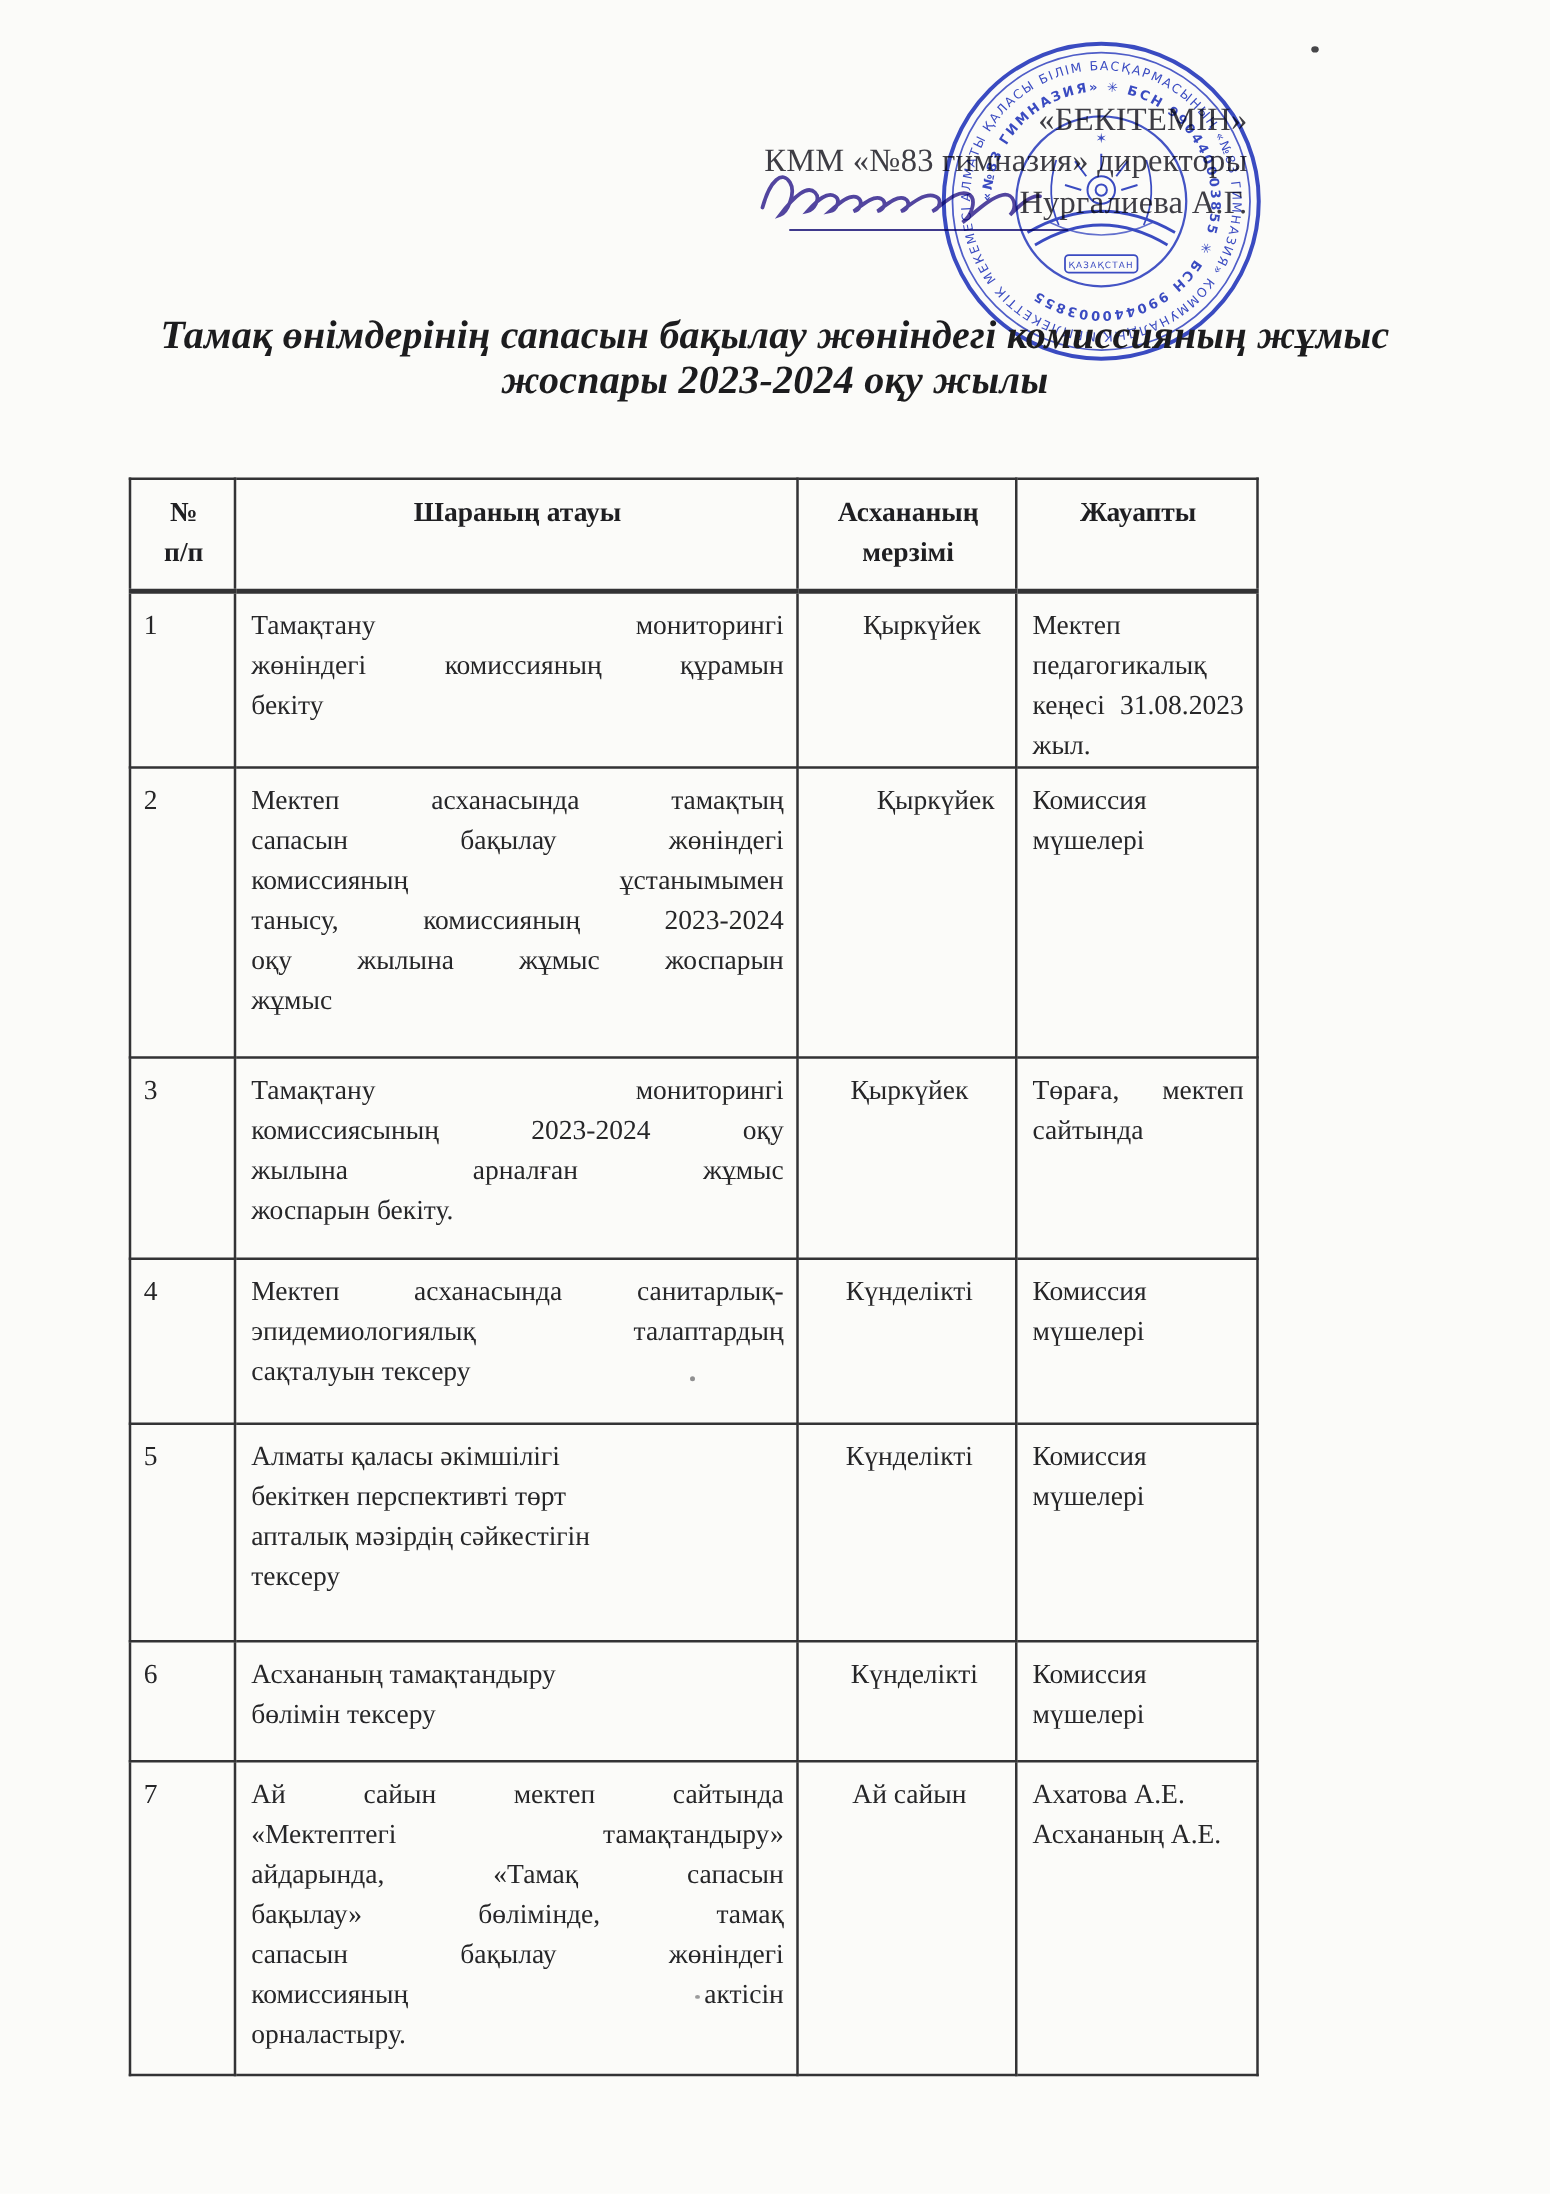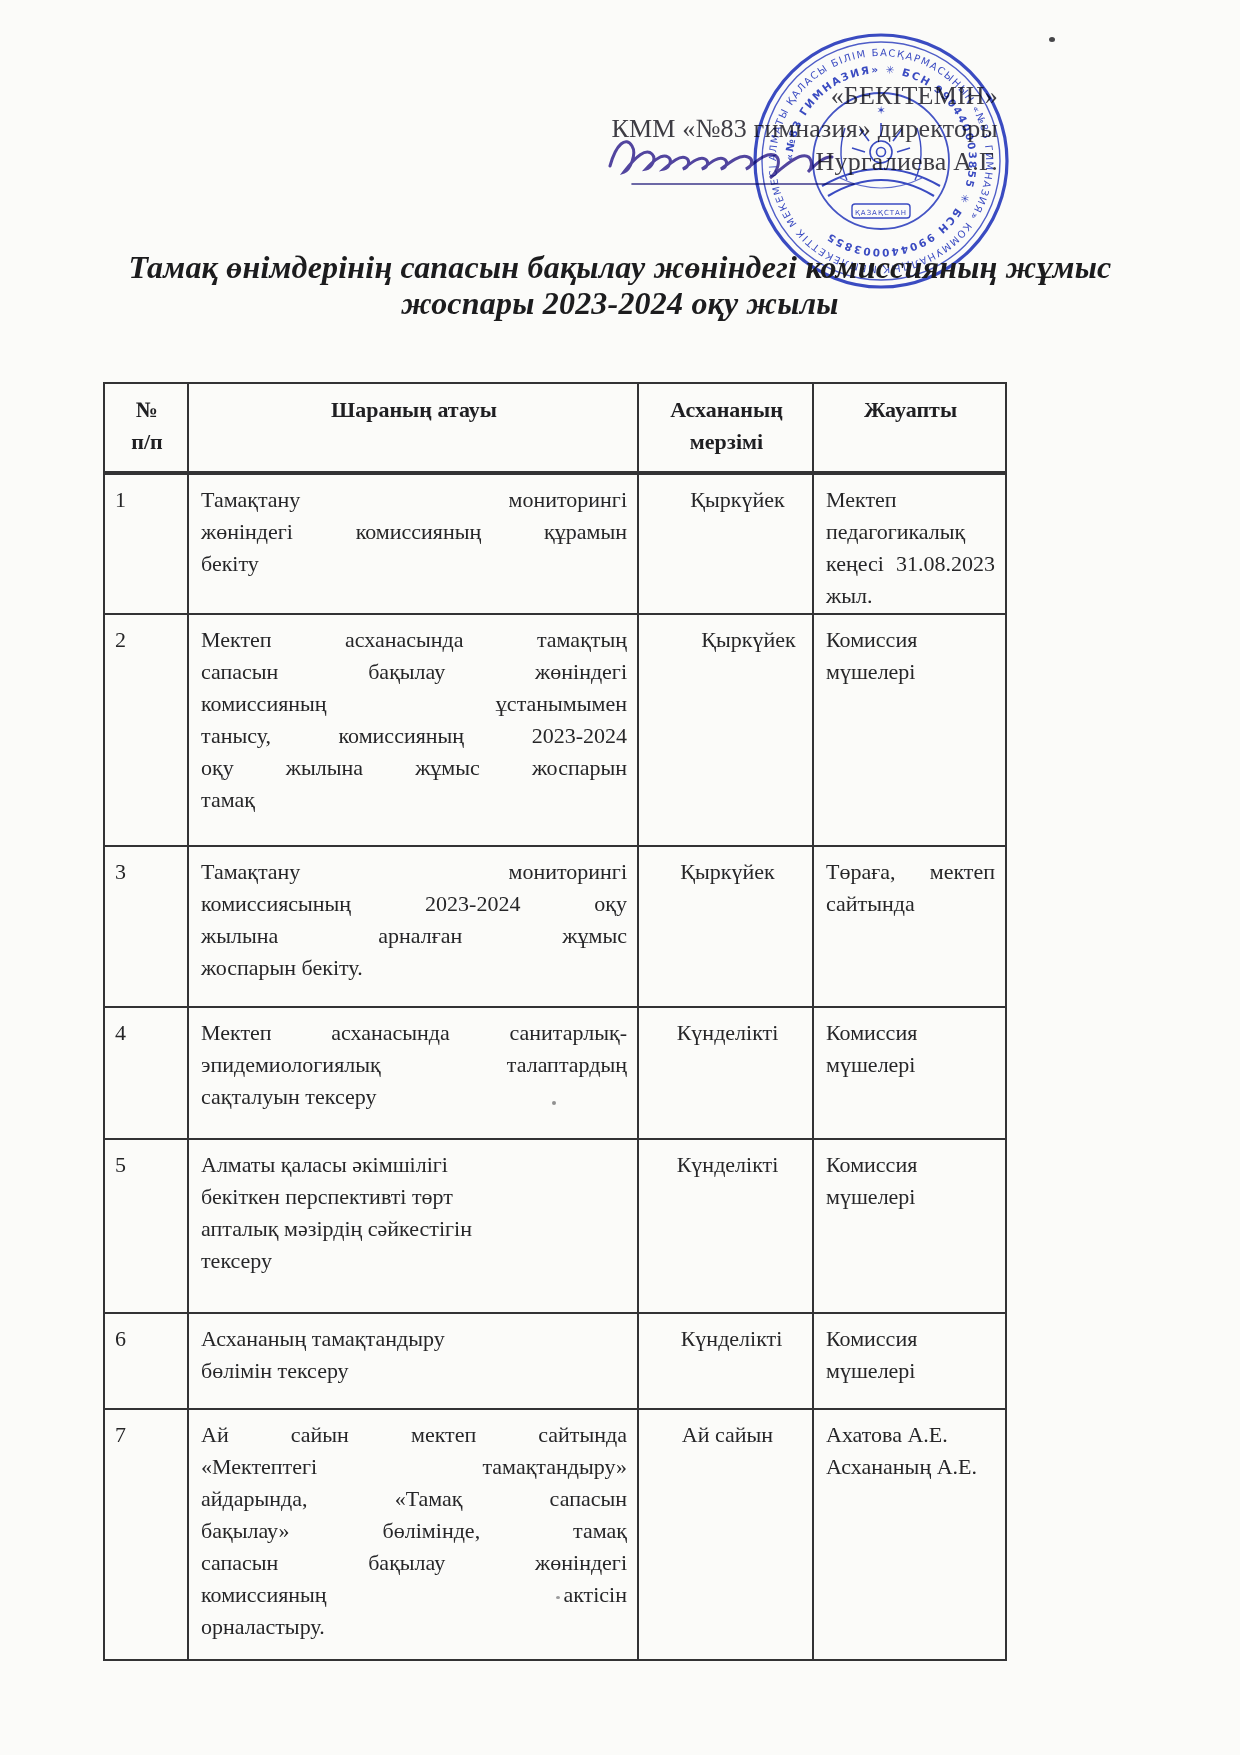--- a/index.html
+++ b/index.html
@@ -193,21 +193,21 @@
       </tr>
 
       <tr class="h-r2">
         <td class="rownum">2</td>
         <td>
             <div class="jl">Мектеп асханасында тамақтың</div>
             <div class="jl">сапасын бақылау жөніндегі</div>
             <div class="jl">комиссияның ұстанымымен</div>
             <div class="jl">танысу, комиссияның 2023-2024</div>
             <div class="jl">оқу жылына жұмыс жоспарын</div>
-            <div class="jl jl-last">тамақ</div>
+            <div class="jl jl-last">жұмыс</div>
           </td>
         <td class="term ti-2">Қыркүйек</td>
         <td class="ta-left">
             <div class="jl">Комиссия</div>
             <div class="jl jl-last">мүшелері</div>
           </td>
       </tr>
 
       <tr class="h-r3">
         <td class="rownum">3</td>

